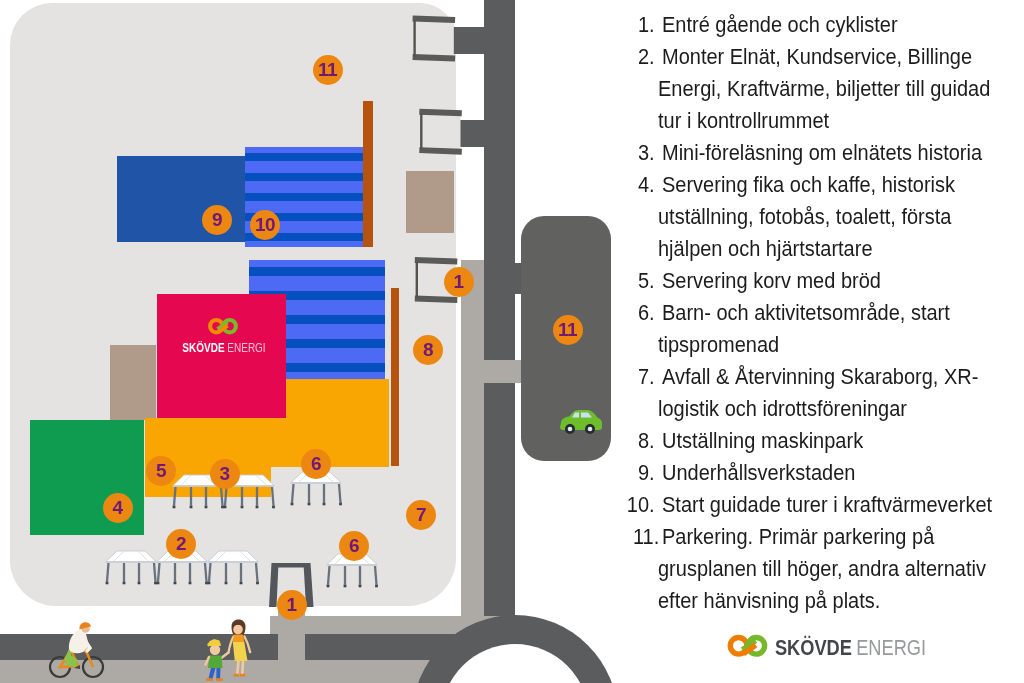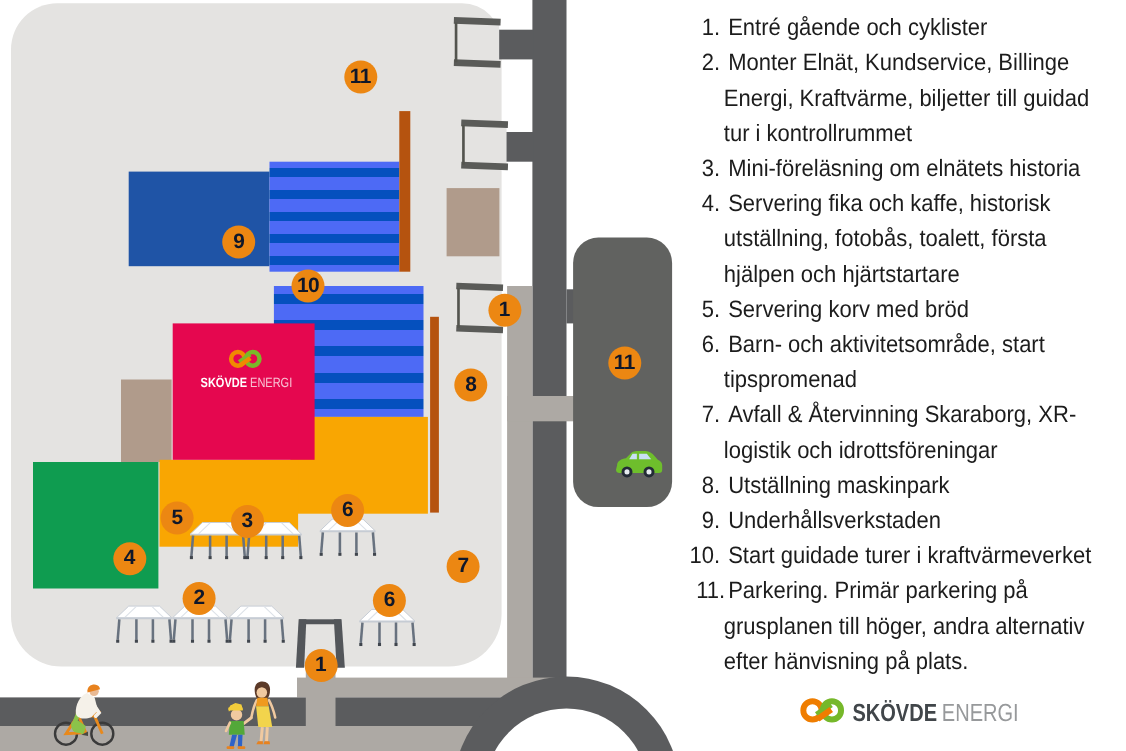--- a/index.html
+++ b/index.html
@@ -1,20 +1,20 @@
 <!DOCTYPE html>
 <html><head>
 <meta charset="utf-8">
 <style>
   html,body{margin:0;padding:0;}
   #stage{position:relative;width:1024px;height:683px;background:#ffffff;overflow:hidden;
          font-family:"Liberation Sans",sans-serif;}
   .abs{position:absolute;}
   .dot{position:absolute;width:30px;height:30px;border-radius:50%;background:#EC8712;
-       color:#0f172a;font-weight:bold;font-size:19px;line-height:30px;text-align:center;
+       color:#701a75;font-weight:bold;font-size:19px;line-height:30px;text-align:center;
        letter-spacing:-0.5px;}
   .tl{position:absolute;left:662px;font-size:21.5px;color:#1c1c1c;white-space:nowrap;
       transform:scaleX(0.93);transform-origin:0 50%;line-height:32px;height:32px;}
   .tl .num{position:absolute;right:100%;padding-right:8px;}
 </style>
 </head>
 <body>
 <div id="stage">
 
   <div class="abs" style="left:10px;top:3px;width:446px;height:603px;background:#E4E3E1;
@@ -173,21 +173,21 @@
       <path d="M37.8 30 L49.3 30 L52.5 49 L39.8 49 Z" fill="#F2D44C"></path>
       <path d="M43.5 49 L42.3 62" stroke="#F0C9A0" stroke-width="2.7" fill="none"></path>
       <path d="M48 49 L47.3 62" stroke="#F0C9A0" stroke-width="2.7" fill="none"></path>
       <path d="M39.5 61.8 L44 61.8 L44 64.6 L38 64.6 Z" fill="#E8821E"></path>
       <path d="M45.5 61.8 L50 61.8 L50.5 64.6 L44.5 64.6 Z" fill="#E8821E"></path>
     </g>
   </svg>
 
   <div class="dot" style="left:312.5px;top:55px;">11</div>
   <div class="dot" style="left:202px;top:204.5px;">9</div>
-  <div class="dot" style="left:265px;top:210px;margin-top:35px;">10</div>
+  <div class="dot" style="left:250px;top:210px;">10</div>
   <div class="dot" style="left:443.5px;top:266.5px;">1</div>
   <div class="dot" style="left:413px;top:334.5px;">8</div>
   <div class="dot" style="left:146px;top:456px;">5</div>
   <div class="dot" style="left:209.5px;top:458.5px;">3</div>
   <div class="dot" style="left:301px;top:449px;">6</div>
   <div class="dot" style="left:102.5px;top:493px;">4</div>
   <div class="dot" style="left:406px;top:500px;">7</div>
   <div class="dot" style="left:166px;top:529px;">2</div>
   <div class="dot" style="left:339px;top:530.5px;">6</div>
   <div class="dot" style="left:276.5px;top:589.5px;">1</div>

